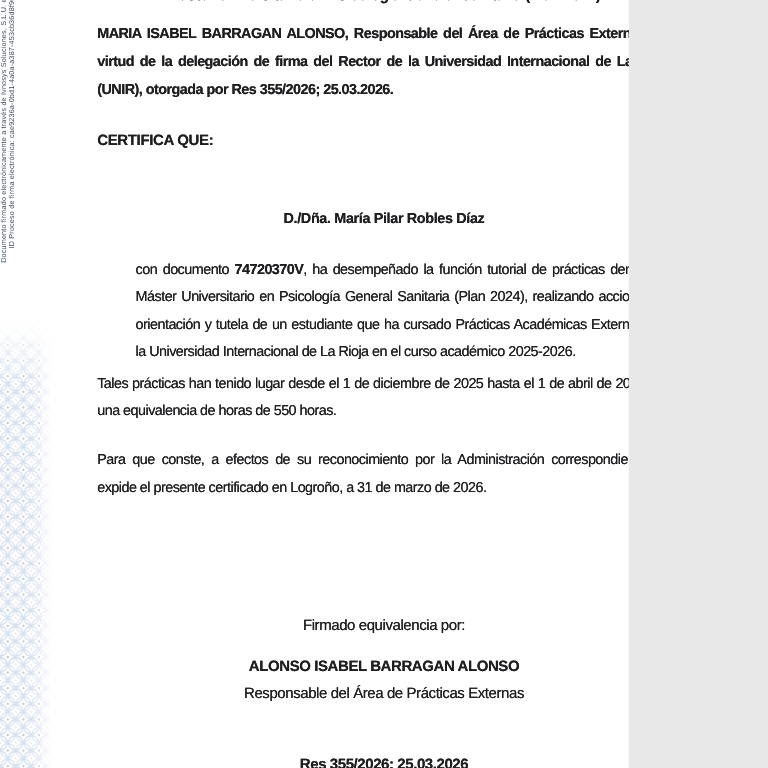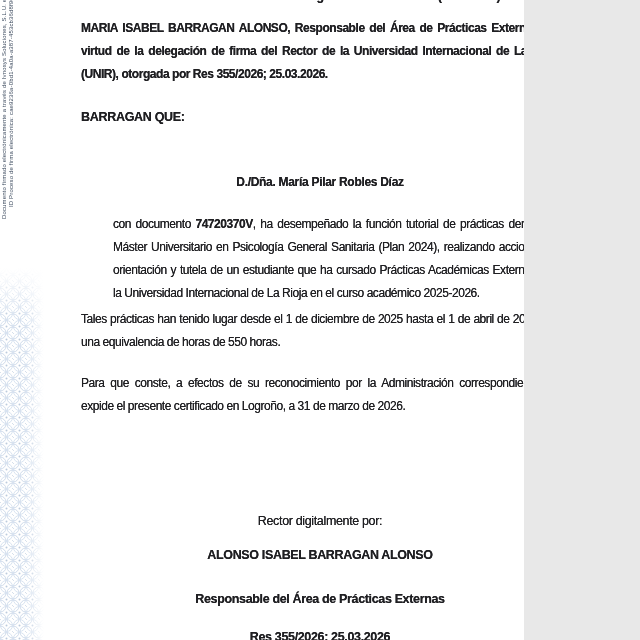--- a/index.html
+++ b/index.html
@@ -31,21 +31,21 @@
     text-shadow:0 0 0.5px #2a2a2e;
   }
   .sig{position:absolute;width:478px;text-align:center;font-size:12.5px;
     letter-spacing:-0.35px;text-shadow:0 0 0.45px #2a2a2e;}
   .p-intro{position:absolute;top:17px;}
   .p-body1{position:absolute;top:213px;margin-left:32px;}
   .p-body2{position:absolute;top:308px;}
   .p-body3{position:absolute;top:372px;}
   .sig-label{top:514px;font-weight:400;}
   .sig-name{top:548px;font-weight:700;}
-  .sig-role{top:592px;font-weight:700;}
+  .sig-role{top:571px;font-weight:400;}
   .sig-res{top:594px;font-weight:700;margin-top:36px;}
   .vtext{
     position:absolute;white-space:nowrap;
     font-size:6px;letter-spacing:0.15px;color:#3c4a5e;
     transform-origin:0 0;transform:rotate(-90deg);
   }
   .vtext-1{left:8px;top:207px;}
   .vtext-2{left:1px;top:219px;}
   .security-band{position:absolute;left:0;top:268px;width:46px;height:372px;}
   .security-fade{
@@ -79,29 +79,29 @@
   </svg>
   <div class="security-fade"></div>
 
   <div class="vtext vtext-1">ID Proceso de firma electrónica: cae9236a-0bd1-4a0a-a387-453cb36d8f96</div>
   <div class="vtext vtext-2">Documento firmado electrónicamente a través de Ivnosys Soluciones, S.L.U. en 31/03/2026 07:47:00</div>
 
   <div class="content">
 
     <p class="para bold p-intro">MARIA ISABEL BARRAGAN ALONSO, Responsable del Área de Prácticas Externas, en virtud de la delegación de firma del Rector de la Universidad Internacional de La Rioja (UNIR), otorgada por Res 355/2026; 25.03.2026.</p>
 
-    <div class="certifica">BARRAGAN QUE:</div>
+    <div class="certifica">CERTIFICA QUE:</div>
 
     <div class="tutor-name">D./Dña. María Pilar Robles Díaz</div>
 
     <p class="para p-body1"><span>con documento </span><span class="bold">74720370V</span><span>, ha desempeñado la función tutorial de prácticas dentro del Máster Universitario en Psicología General Sanitaria (Plan 2024), realizando acciones de orientación y tutela de un estudiante que ha cursado Prácticas Académicas Externas, por la Universidad Internacional de La Rioja en el curso académico 2025-2026.</span></p>
 
     <p class="para p-body2">Tales prácticas han tenido lugar desde el 1 de diciembre de 2025 hasta el 1 de abril de 2026 con una equivalencia de horas de 550 horas.</p>
 
     <p class="para p-body3">Para que conste, a efectos de su reconocimiento por la Administración correspondiente, se expide el presente certificado en Logroño, a 31 de marzo de 2026.</p>
 
-    <div class="sig sig-label">Rector digitalmente por:</div>
+    <div class="sig sig-label">Firmado equivalencia por:</div>
     <div class="sig sig-name">ALONSO ISABEL BARRAGAN ALONSO</div>
     <div class="sig sig-role">Responsable del Área de Prácticas Externas</div>
     <div class="sig sig-res">Res 355/2026; 25.03.2026</div>
   </div>
 
 </div>
 
 </body></html>

